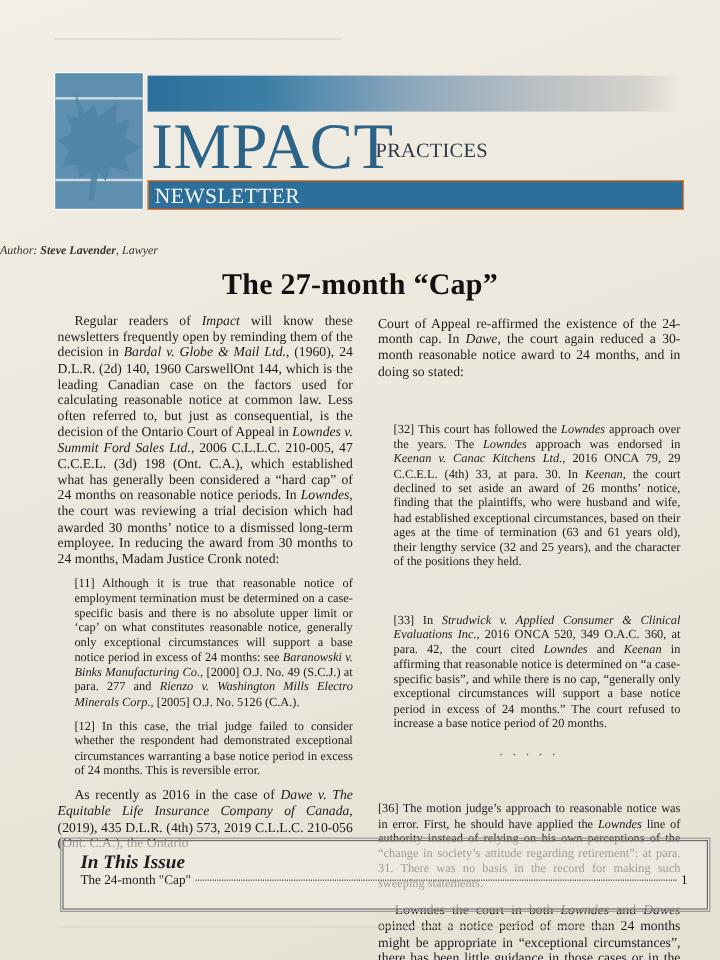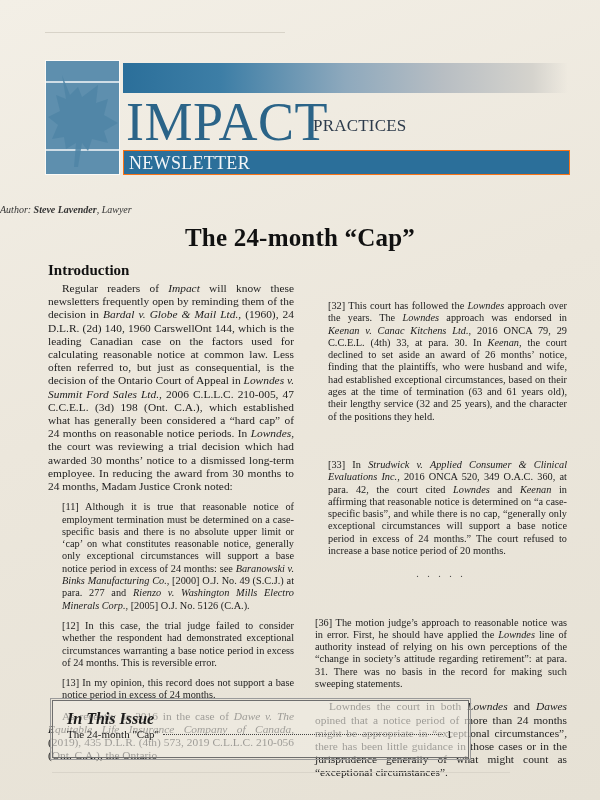--- a/index.html
+++ b/index.html
@@ -50,21 +50,21 @@
   .h2 { font-size:15px; font-weight:bold; line-height:17px; margin:0 0 3px 0; color:#111; }
   .p { margin:0; text-indent:14px; }
   .p.noindent { text-indent:0; }
   .quote { margin:8px 0 8px 14px; font-size:10.3px; line-height:12.3px; text-align:justify; }
   .col-right .quote { margin-left:13px;margin-top:36px; }
   .dots { text-align:center; letter-spacing:3px; font-size:10px; margin:10px 0 10px 0; color:#444; }
   i { font-style:italic; }
 
   
   .issue-box {
-    position:absolute; left:52px; top:700px; width:417px; height:58px; box-sizing:border-box;
+    position:absolute; left:52px; top:700px; width:538px; height:58px; box-sizing:border-box;
     border:1px solid #6e6e6e; outline:1px solid #9a9a9a; outline-offset:1px;
     background:rgba(240,236,228,0.6);
   }
   .issue-head { position:absolute; left:14px; top:9px; font-size:16px; font-style:italic; font-weight:bold; color:#1b1b1b; }
   .issue-row { position:absolute; left:14px; right:16px; top:27px; display:flex; align-items:baseline; font-size:11px; color:#1b1b1b; }
   .issue-row .leader { flex:1; border-bottom:1px dotted #444; margin:0 4px; transform:translateY(-3px); }
   .bottom-rule { position:absolute; left:52px; top:772px; width:458px; height:1px; background:#d9d4c9; }
 </style>
 </head>
 <body>
@@ -84,32 +84,31 @@
   <div>PRACTICES</div>
 </div>
 <div class="mast-newsbar">
   <span>NEWSLETTER</span>
 </div>
 
 <div class="author">
   <span>Author:</span>
   <b>Steve Lavender</b><span>, Lawyer</span>
 </div>
-<div class="title">The 24-month “Cap”</div>
+<div class="title">The 27-month “Cap”</div>
 
 <div class="col col-left">
-  <div class="h2">Introduction</div>
   <p class="p"><span>Regular readers of </span><i>Impact</i><span> will know these newsletters frequently open by reminding them of the decision in </span><i>Bardal v. Globe &amp; Mail Ltd.</i><span>, (1960), 24 D.L.R. (2d) 140, 1960 CarswellOnt 144, which is the leading Canadian case on the factors used for calculating reasonable notice at common law. Less often referred to, but just as consequential, is the decision of the Ontario Court of Appeal in </span><i>Lowndes v. Summit Ford Sales Ltd.</i><span>, 2006 C.L.L.C. 210-005, 47 C.C.E.L. (3d) 198 (Ont. C.A.), which established what has generally been considered a “hard cap” of 24 months on reasonable notice periods. In </span><i>Lowndes</i><span>, the court was reviewing a trial decision which had awarded 30 months’ notice to a dismissed long-term employee. In reducing the award from 30 months to 24 months, Madam Justice Cronk noted:</span></p>
   <div class="quote"><span>[11] Although it is true that reasonable notice of employment termination must be determined on a case-specific basis and there is no absolute upper limit or ‘cap’ on what constitutes reasonable notice, generally only exceptional circumstances will support a base notice period in excess of 24 months: see </span><i>Baranowski v. Binks Manufacturing Co.</i><span>, [2000] O.J. No. 49 (S.C.J.) at para. 277 and </span><i>Rienzo v. Washington Mills Electro Minerals Corp.</i><span>, [2005] O.J. No. 5126 (C.A.).</span></div>
   <div class="quote">[12] In this case, the trial judge failed to consider whether the respondent had demonstrated exceptional circumstances warranting a base notice period in excess of 24 months. This is reversible error.</div>
-  <div class="quote">[13] In my opinion, this record does not support a base notice period in excess of 24 months.</div>
   <p class="p"><span>As recently as 2016 in the case of </span><i>Dawe v. The Equitable Life Insurance Company of Canada</i><span>, (2019), 435 D.L.R. (4th) 573, 2019 C.L.L.C. 210-056 (Ont. C.A.), the Ontario</span></p>
 </div>
 
 <div class="col col-right">
+  <p class="p noindent"><span>Court of Appeal re-affirmed the existence of the 24-month cap. In </span><i>Dawe</i><span>, the court again reduced a 30-month reasonable notice award to 24 months, and in doing so stated:</span></p>
   <div class="quote"><span>[32]  This court has followed the </span><i>Lowndes</i><span> approach over the years. The </span><i>Lowndes</i><span> approach was endorsed in </span><i>Keenan v. Canac Kitchens Ltd.</i><span>, 2016 ONCA 79, 29 C.C.E.L. (4th) 33, at para. 30. In </span><i>Keenan</i><span>, the court declined to set aside an award of 26 months’ notice, finding that the plaintiffs, who were husband and wife, had established exceptional circumstances, based on their ages at the time of termination (63 and 61 years old), their lengthy service (32 and 25 years), and the character of the positions they held.</span></div>
   <div class="quote"><span>[33]  In </span><i>Strudwick v. Applied Consumer &amp; Clinical Evaluations Inc.</i><span>, 2016 ONCA 520, 349 O.A.C. 360, at para. 42, the court cited </span><i>Lowndes</i><span> and </span><i>Keenan</i><span> in affirming that reasonable notice is determined on “a case-specific basis”, and while there is no cap, “generally only exceptional circumstances will support a base notice period in excess of 24 months.” The court refused to increase a base notice period of 20 months.</span></div>
   <div class="dots">. . . . .</div>
   <div class="quote" style="margin-left:0"><span>[36] The motion judge’s approach to reasonable notice was in error. First, he should have applied the </span><i>Lowndes</i><span> line of authority instead of relying on his own perceptions of the “change in society’s attitude regarding retirement”: at para. 31. There was no basis in the record for making such sweeping statements.</span></div>
   <p class="p" style="margin-top:10px"><span>Lowndes the court in both </span><i>Lowndes</i><span> and </span><i>Dawes</i><span> opined that a notice period of more than 24 months might be appropriate in “exceptional circumstances”, there has been little guidance in those cases or in the jurisprudence generally of what might count as “exceptional circumstances”.</span></p>
 </div>
 
 <div class="issue-box">
   <div class="issue-head">In This Issue</div>
   <div class="issue-row">

